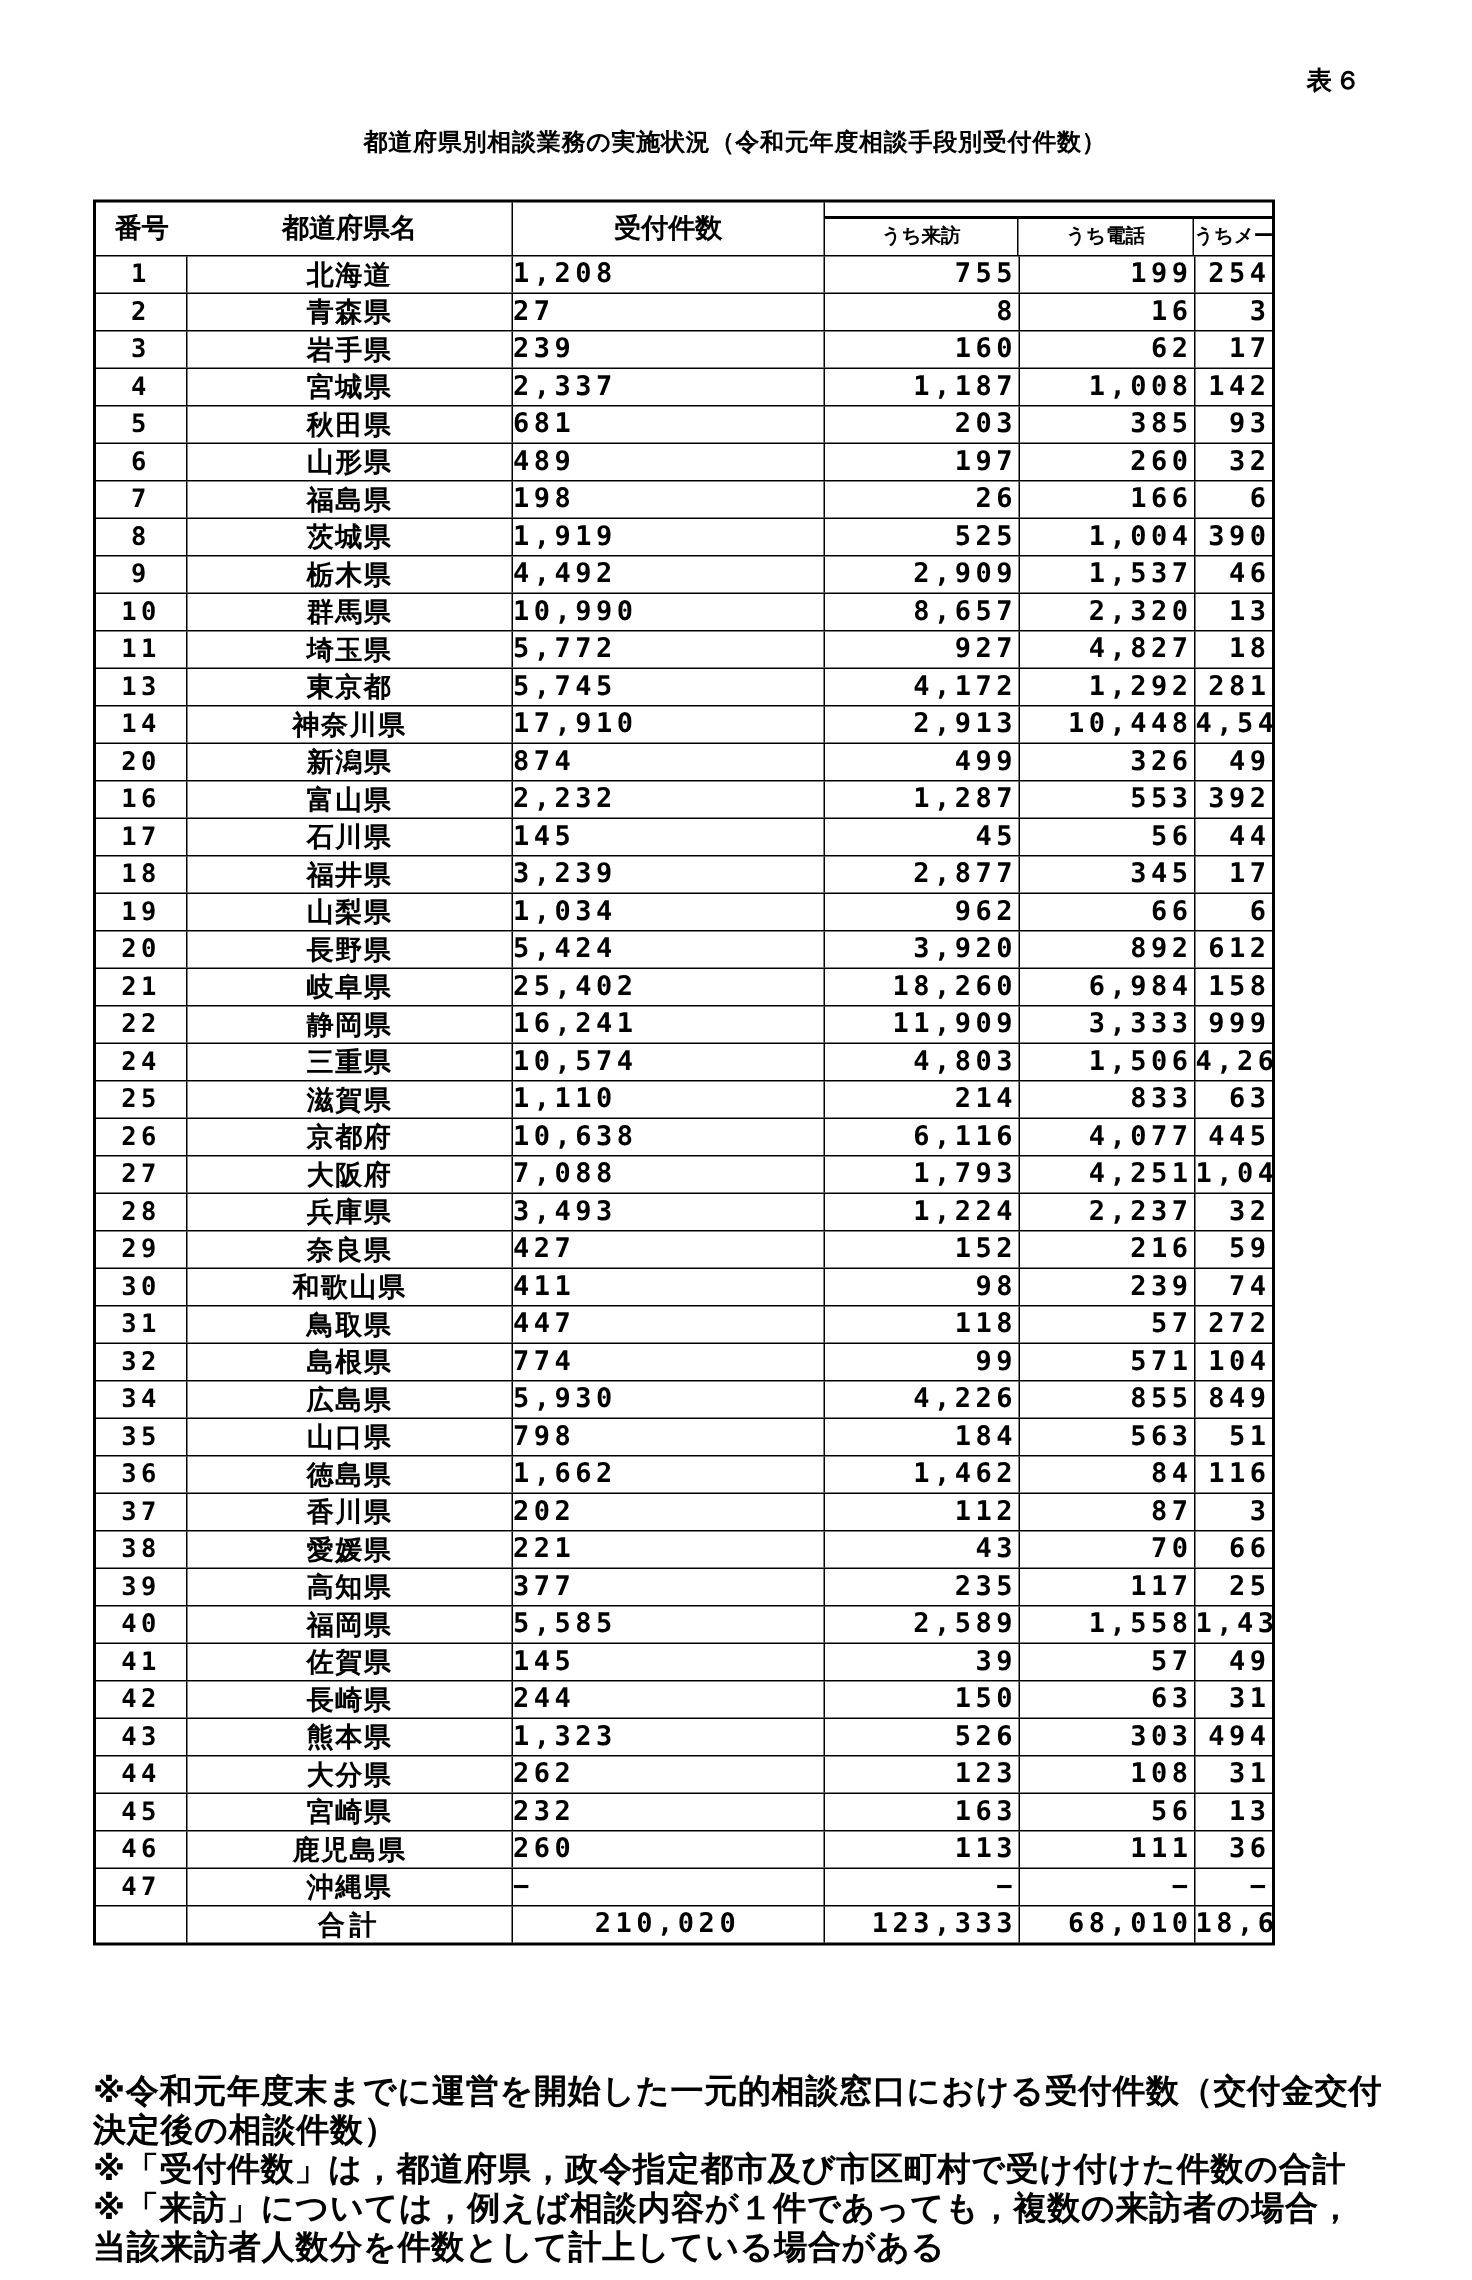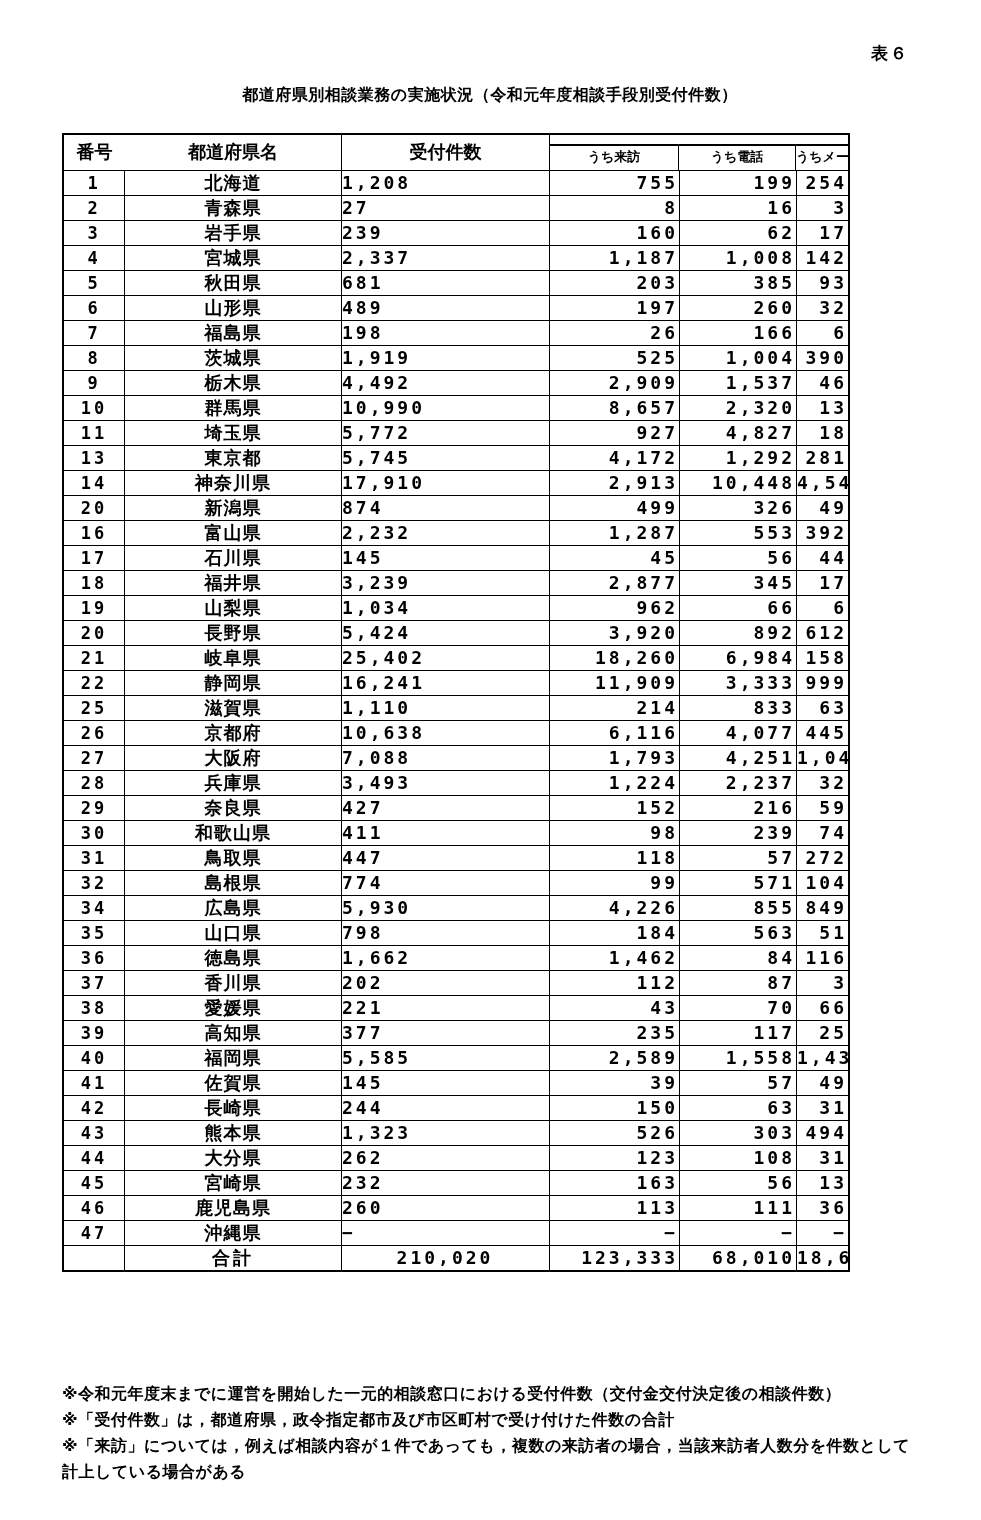--- a/index.html
+++ b/index.html
@@ -57,21 +57,21 @@
     font-size:18px;letter-spacing:3px;
   }
   .row .c-no{text-align:center;font-size:17px;}
   .row .c-pref{text-align:center;font-size:18px;letter-spacing:1px;}
   .row .c-cnt{text-align:left;}
   .row .c-visit,.row .c-phone,.row .c-mail{text-align:right;padding-right:1px;}
   .row.total .c-cnt{text-align:center;padding-right:1px;}
   .row.total .c-pref{letter-spacing:3px;}
   .notes{
     position:absolute;left:62px;top:1381px;width:860px;
-    font-size:16px;line-height:26px;letter-spacing:0.5px;
+    font-size:22px;line-height:26px;letter-spacing:0.5px;
   }
   .notes p{margin:0;}
 </style>
 </head>
 <body>
 
 <div class="table-label">表６</div>
 
 <div class="doc-title">都道府県別相談業務の実施状況（令和元年度相談手段別受付件数）</div>
 
@@ -274,20 +274,28 @@
   <div class="row">
     <div class="c-no num">22</div>
     <div class="c-pref">静岡県</div>
     <div class="c-cnt num">16,241</div>
     <div class="c-visit num">11,909</div>
     <div class="c-phone num">3,333</div>
     <div class="c-mail num">999</div>
   </div>
 
 
+  <div class="row">
+    <div class="c-no num">24</div>
+    <div class="c-pref">三重県</div>
+    <div class="c-cnt num">10,574</div>
+    <div class="c-visit num">4,803</div>
+    <div class="c-phone num">1,506</div>
+    <div class="c-mail num">4,265</div>
+  </div>
 
   <div class="row">
     <div class="c-no num">25</div>
     <div class="c-pref">滋賀県</div>
     <div class="c-cnt num">1,110</div>
     <div class="c-visit num">214</div>
     <div class="c-phone num">833</div>
     <div class="c-mail num">63</div>
   </div>
 

